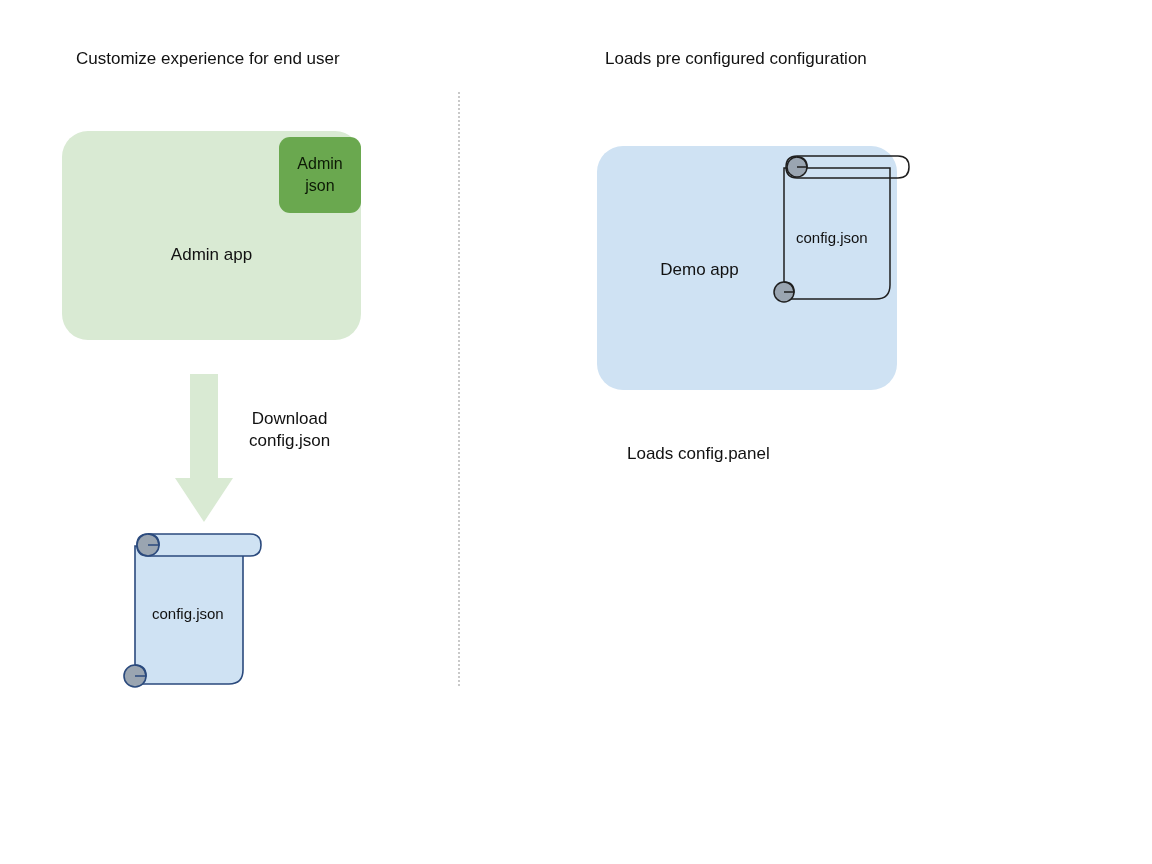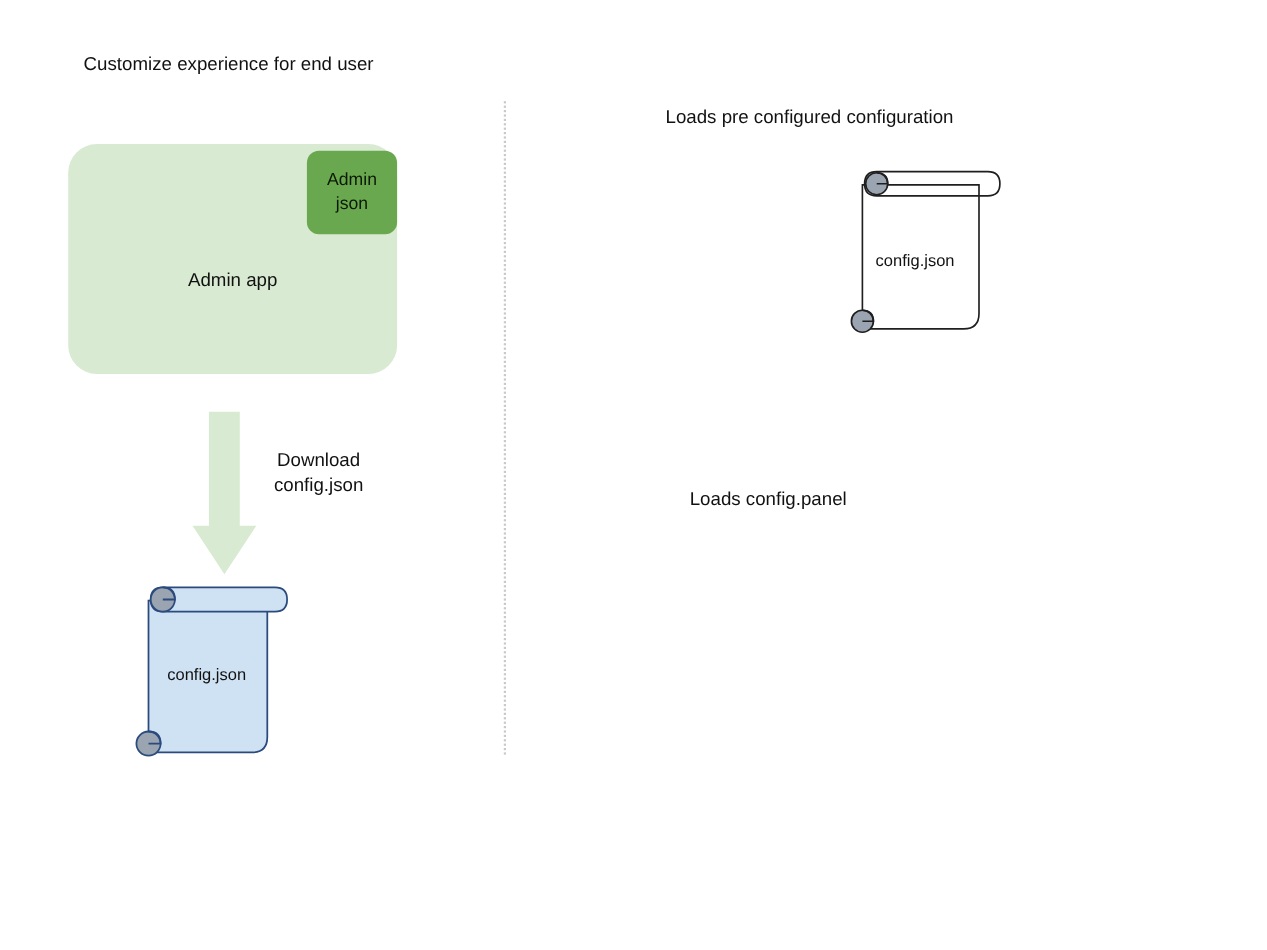--- a/index.html
+++ b/index.html
@@ -23,21 +23,21 @@
 
   
   .panel-title {
     position: absolute;
     font-size: 17px;
     line-height: 21px;
     color: #111111;
     white-space: nowrap;
   }
   #title-left  { left: 76px;  top: 48px; }
-  #title-right { left: 605px; top: 48px; margin-top: 48px; }
+  #title-right { left: 605px; top: 48px; }
 
   
   .divider {
     position: absolute;
     left: 458px;
     top: 92px;
     width: 0;
     height: 594px;
     border-left: 2px dotted #c9c9c9;
   }
@@ -184,20 +184,23 @@
 
       <circle cx="30" cy="17" r="11" fill="#9aa5b1" stroke="#2b4a7d" stroke-width="1.6"></circle>
       <path d="M30 17 L41 17 Q41 6 30 6" fill="none" stroke="#2b4a7d" stroke-width="1.6"></path>
 
       <circle cx="17" cy="148" r="11" fill="#9aa5b1" stroke="#2b4a7d" stroke-width="1.6"></circle>
       <path d="M17 148 L28 148 Q28 137 17 137" fill="none" stroke="#2b4a7d" stroke-width="1.6"></path>
     </svg>
     <div class="scroll-label">config.json</div>
   </div>
 
+  <div class="app-card" id="demo-app-card">
+    <div class="app-card-label">Demo app</div>
+  </div>
 
   <div class="scroll-doc" id="scroll-right">
     <svg width="146" height="158" viewBox="0 0 146 158">
 
       <path d="M14 16 L120 16 L120 133 Q120 147 106 147 L14 147 Z" fill="none" stroke="#1f1f1f" stroke-width="1.5"></path>
 
       <path d="M27 4 L128 4 Q139 4 139 15 Q139 26 128 26 L27 26 Q16 26 16 15 Q16 4 27 4 Z" fill="none" stroke="#1f1f1f" stroke-width="1.5"></path>
 
       <circle cx="27" cy="15" r="10" fill="#9aa5b1" stroke="#1f1f1f" stroke-width="1.5"></circle>
       <path d="M27 15 L37 15 Q37 5 27 5" fill="none" stroke="#1f1f1f" stroke-width="1.5"></path>

